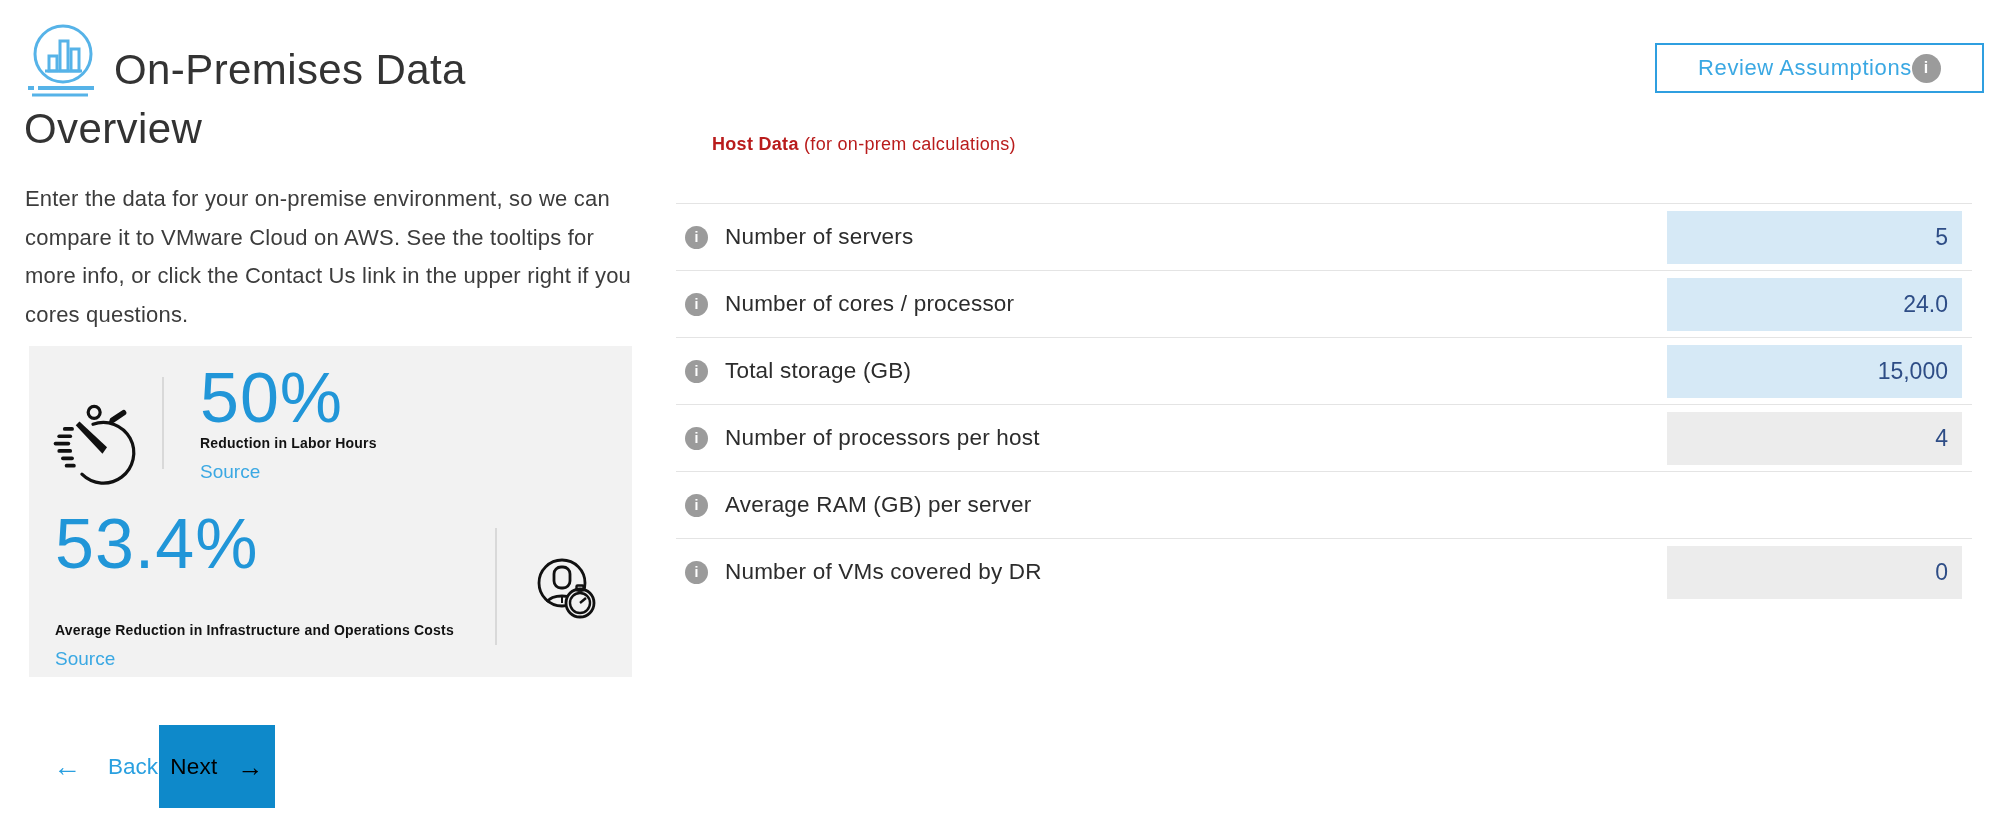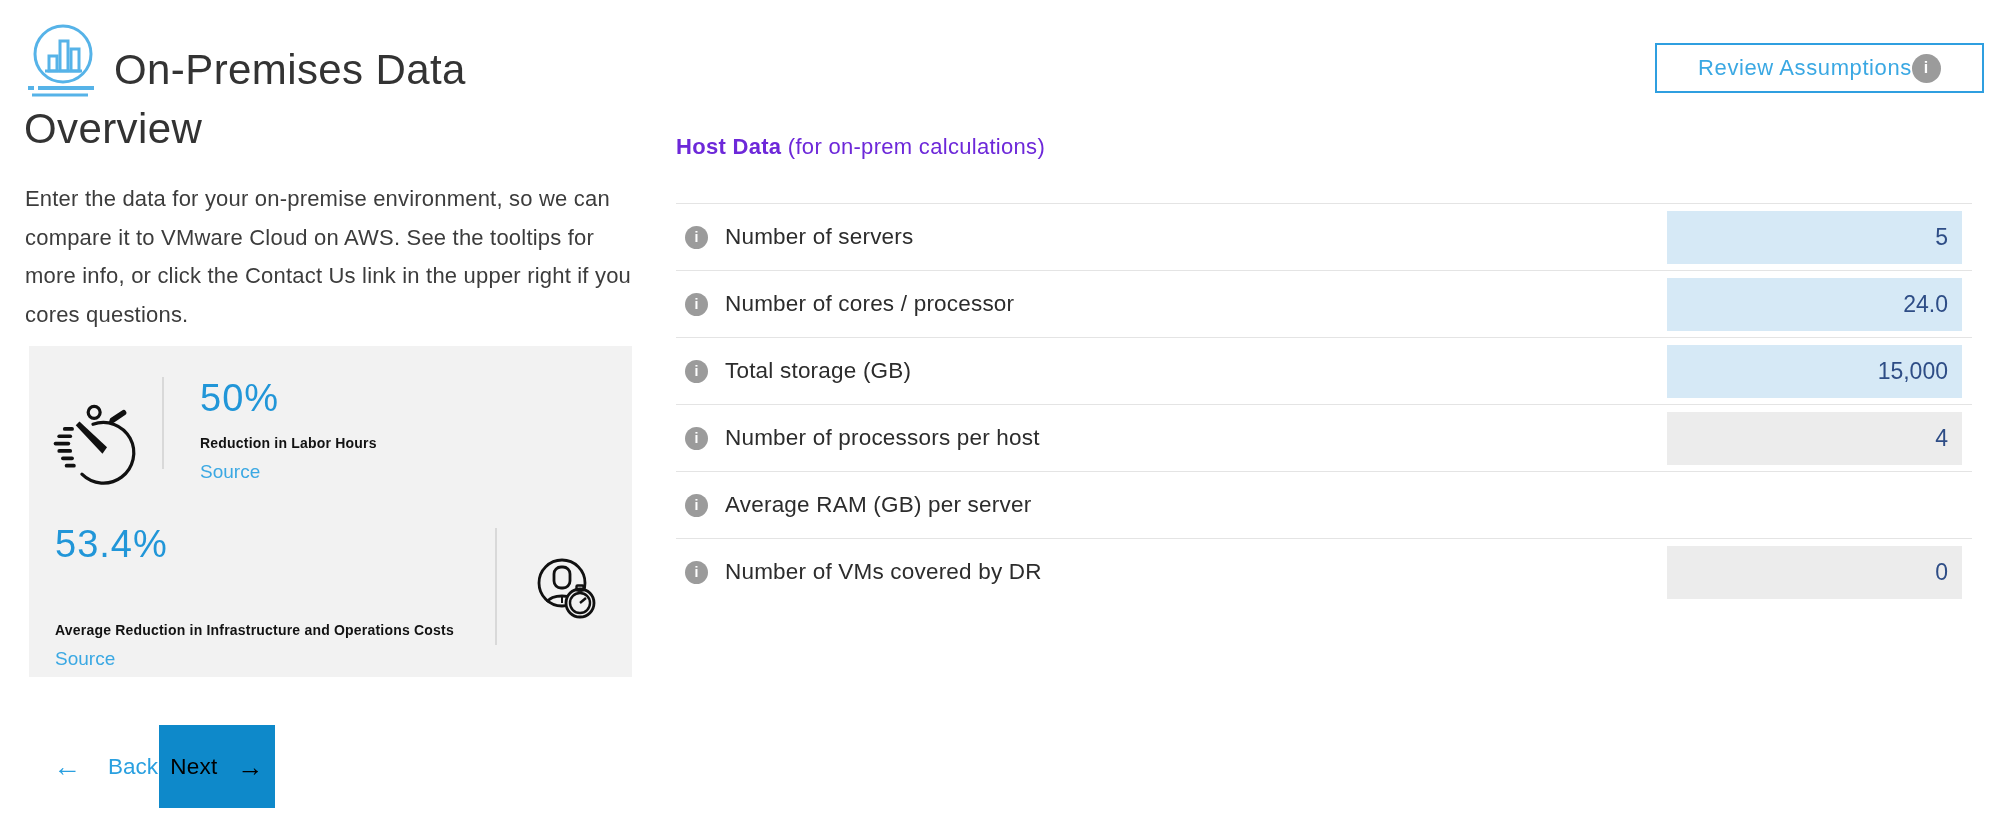--- a/index.html
+++ b/index.html
@@ -28,21 +28,21 @@
 
   
   .intro { position:absolute; left:25px; top:180px; width:622px; font-size:22px; line-height:38.5px; color:#3c3c3c; letter-spacing:.2px; }
 
   
   .stats-box { position:absolute; left:29px; top:346px; width:603px; height:331px; background:var(--stats-box-bg); }
   .stat1 { display:flex; align-items:flex-start; padding-top:24px; }
   .stat1-iconcell { width:133px; display:flex; justify-content:center; padding-top:18px; }
   .vdiv1 { width:2px; height:92px; background:#d9d9d9; margin-top:7px; }
   .stat1-text { margin-left:36px; }
-  .stat-value { font-size:38px; line-height:56px; color:var(--stat-value); letter-spacing:1px; }
+  .stat-value { font-size:70px; line-height:56px; color:var(--stat-value); letter-spacing:1px; }
   .stat-label { font-size:14px; font-weight:700; color:#121212; margin-top:4px; line-height:27px; letter-spacing:.2px; }
   .stat-source { font-size:19px; color:var(--link); margin-top:4px; display:inline-block; cursor:pointer; }
   .stat2 { display:flex; align-items:flex-start; margin-top:26px; }
   .stat2-text { padding-left:26px; width:466px; }
   .stat2-text .stat-label { width:440px;margin-top:45px; }
   .vdiv2 { width:2px; height:117px; background:#d9d9d9; margin-top:12px; }
   .stat2-iconcell { margin-left:38px; margin-top:40px; }
 
   
   .nav-row { position:absolute; left:53px; top:725px; height:83px; display:flex; align-items:center; }
@@ -51,21 +51,21 @@
   .next-btn { margin-left:1px; width:116px; height:83px; background:var(--next-button-bg); border:none; color:#000000; font-size:22.5px; font-family:inherit; display:flex; align-items:center; justify-content:center; gap:20px; cursor:pointer; letter-spacing:.3px; }
   .next-arrow { font-size:26px; font-weight:700; line-height:20px; }
 
   
   .review-btn { position:absolute; left:1655px; top:43px; width:329px; height:50px; background:#fff; border:2px solid var(--button-border); display:flex; align-items:center; justify-content:center; font-size:22px; color:var(--link); font-family:inherit; letter-spacing:.6px; cursor:pointer; }
   .info-circle { border-radius:50%; background:var(--info-icon-bg); color:#fff; display:flex; align-items:center; justify-content:center; font-weight:700; }
   .info-lg { width:29px; height:29px; font-size:16px; }
   .info-sm { width:23px; height:23px; font-size:14px; flex:0 0 23px; }
 
   
-  .host-heading { position:absolute; left:676px; top:134px; font-size:22px; color:#6d28d9; letter-spacing:.3px; font-weight:400; }
+  .host-heading { position:absolute; left:712px; top:134px; font-size:18px; color:#b91c1c; letter-spacing:.3px; font-weight:400; }
   .host-heading .hd-title { font-weight:700; }
   .host-table { position:absolute; left:676px; top:203px; width:1296px; }
   .row { position:relative; height:67px; border-top:1px solid var(--separator); display:flex; align-items:center; }
   .row .info-circle { margin-left:9px; }
   .row-label { margin-left:17px; font-size:22.5px; color:#2c2c2c; letter-spacing:.2px; }
   .row-input { position:absolute; right:10px; top:7px; width:295px; height:53px; border:none; outline:none; text-align:right; padding-right:14px; font-size:23px; color:var(--field-text); font-family:inherit; }
   .row-input.editable { background:var(--editable-field-bg); }
   .row-input.readonly { background:var(--readonly-field-bg); }
 
   svg { display:block; }

